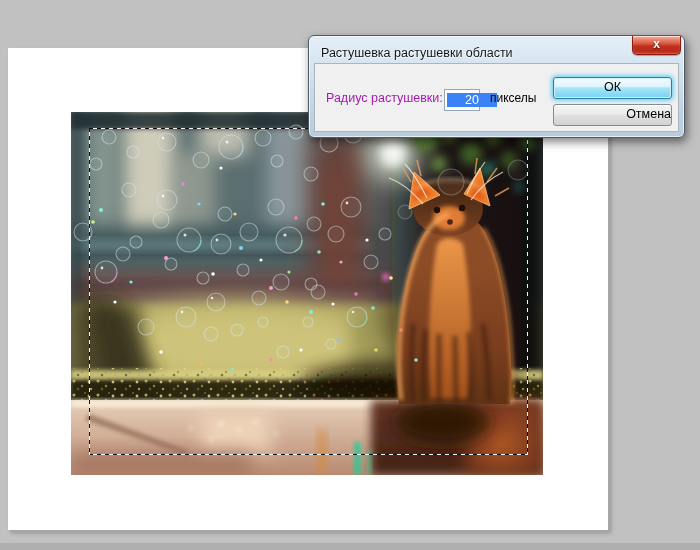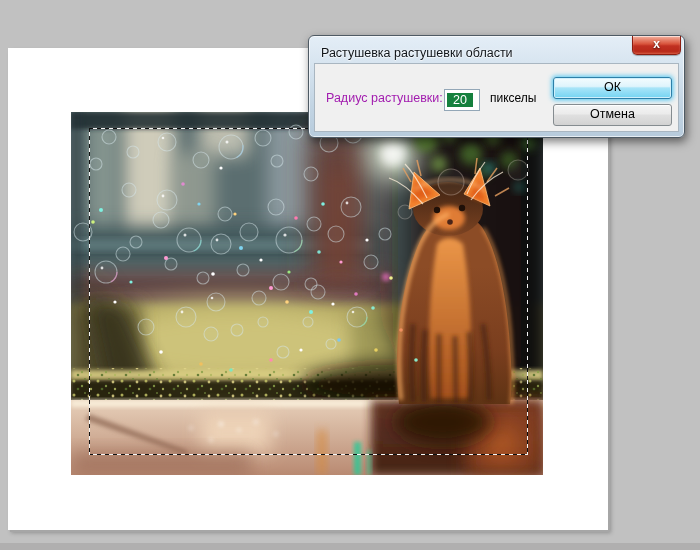--- a/index.html
+++ b/index.html
@@ -50,37 +50,38 @@
   .dialog-client{
     position:absolute;left:5px;right:5px;top:27px;bottom:5px;
     background:#f0f0f0;border:1px solid #a9b6c1;
   }
   .radius-label{position:absolute;left:11px;top:27px;font-size:12.5px;color:#a21caf;white-space:nowrap;}
   .radius-input{
     position:absolute;left:129px;top:25px;width:32px;height:20px;
     background:#fff;border:1px solid #93a7b7;font-size:12.5px;line-height:20px;
     padding-left:2px;cursor:text;
   }
-  .radius-input .sel{background:#15803d;color:#fff;padding:0 6px;}
+  .radius-input .sel{background:#3b82f6;color:#fff;padding:0 18px;}
   .radius-unit{position:absolute;left:175px;top:27px;font-size:12px;color:#000;white-space:nowrap;}
   .btn{
     position:absolute;left:238px;width:117px;height:20px;border-radius:3px;
     font-size:12.5px;text-align:center;line-height:19px;color:#000;cursor:pointer;
   }
   .ok-btn{
     top:13px;
     border:1px solid #2d7fa8;
     background:linear-gradient(180deg,#f4fcfe 0%,#dff4fc 42%,#a8e4f8 50%,#74d4f2 100%);
     box-shadow:0 0 5px 1px #4cc6f2, inset 0 0 0 1px #cfeffb;
   }
   .cancel-btn{
     top:40px;
     border:1px solid #858c90;
     background:linear-gradient(180deg,#f5f5f5 0%,#ebebeb 45%,#e0e0e0 50%,#d2d2d2 100%);
     box-shadow:inset 0 1px 0 #fff;
+    text-align:right;
   }
 </style>
 </head>
 <body>
 
 <div class="workspace">
   <div class="doc-canvas"></div>
 
   <div class="photo">
     <svg viewBox="0 0 472 363">

